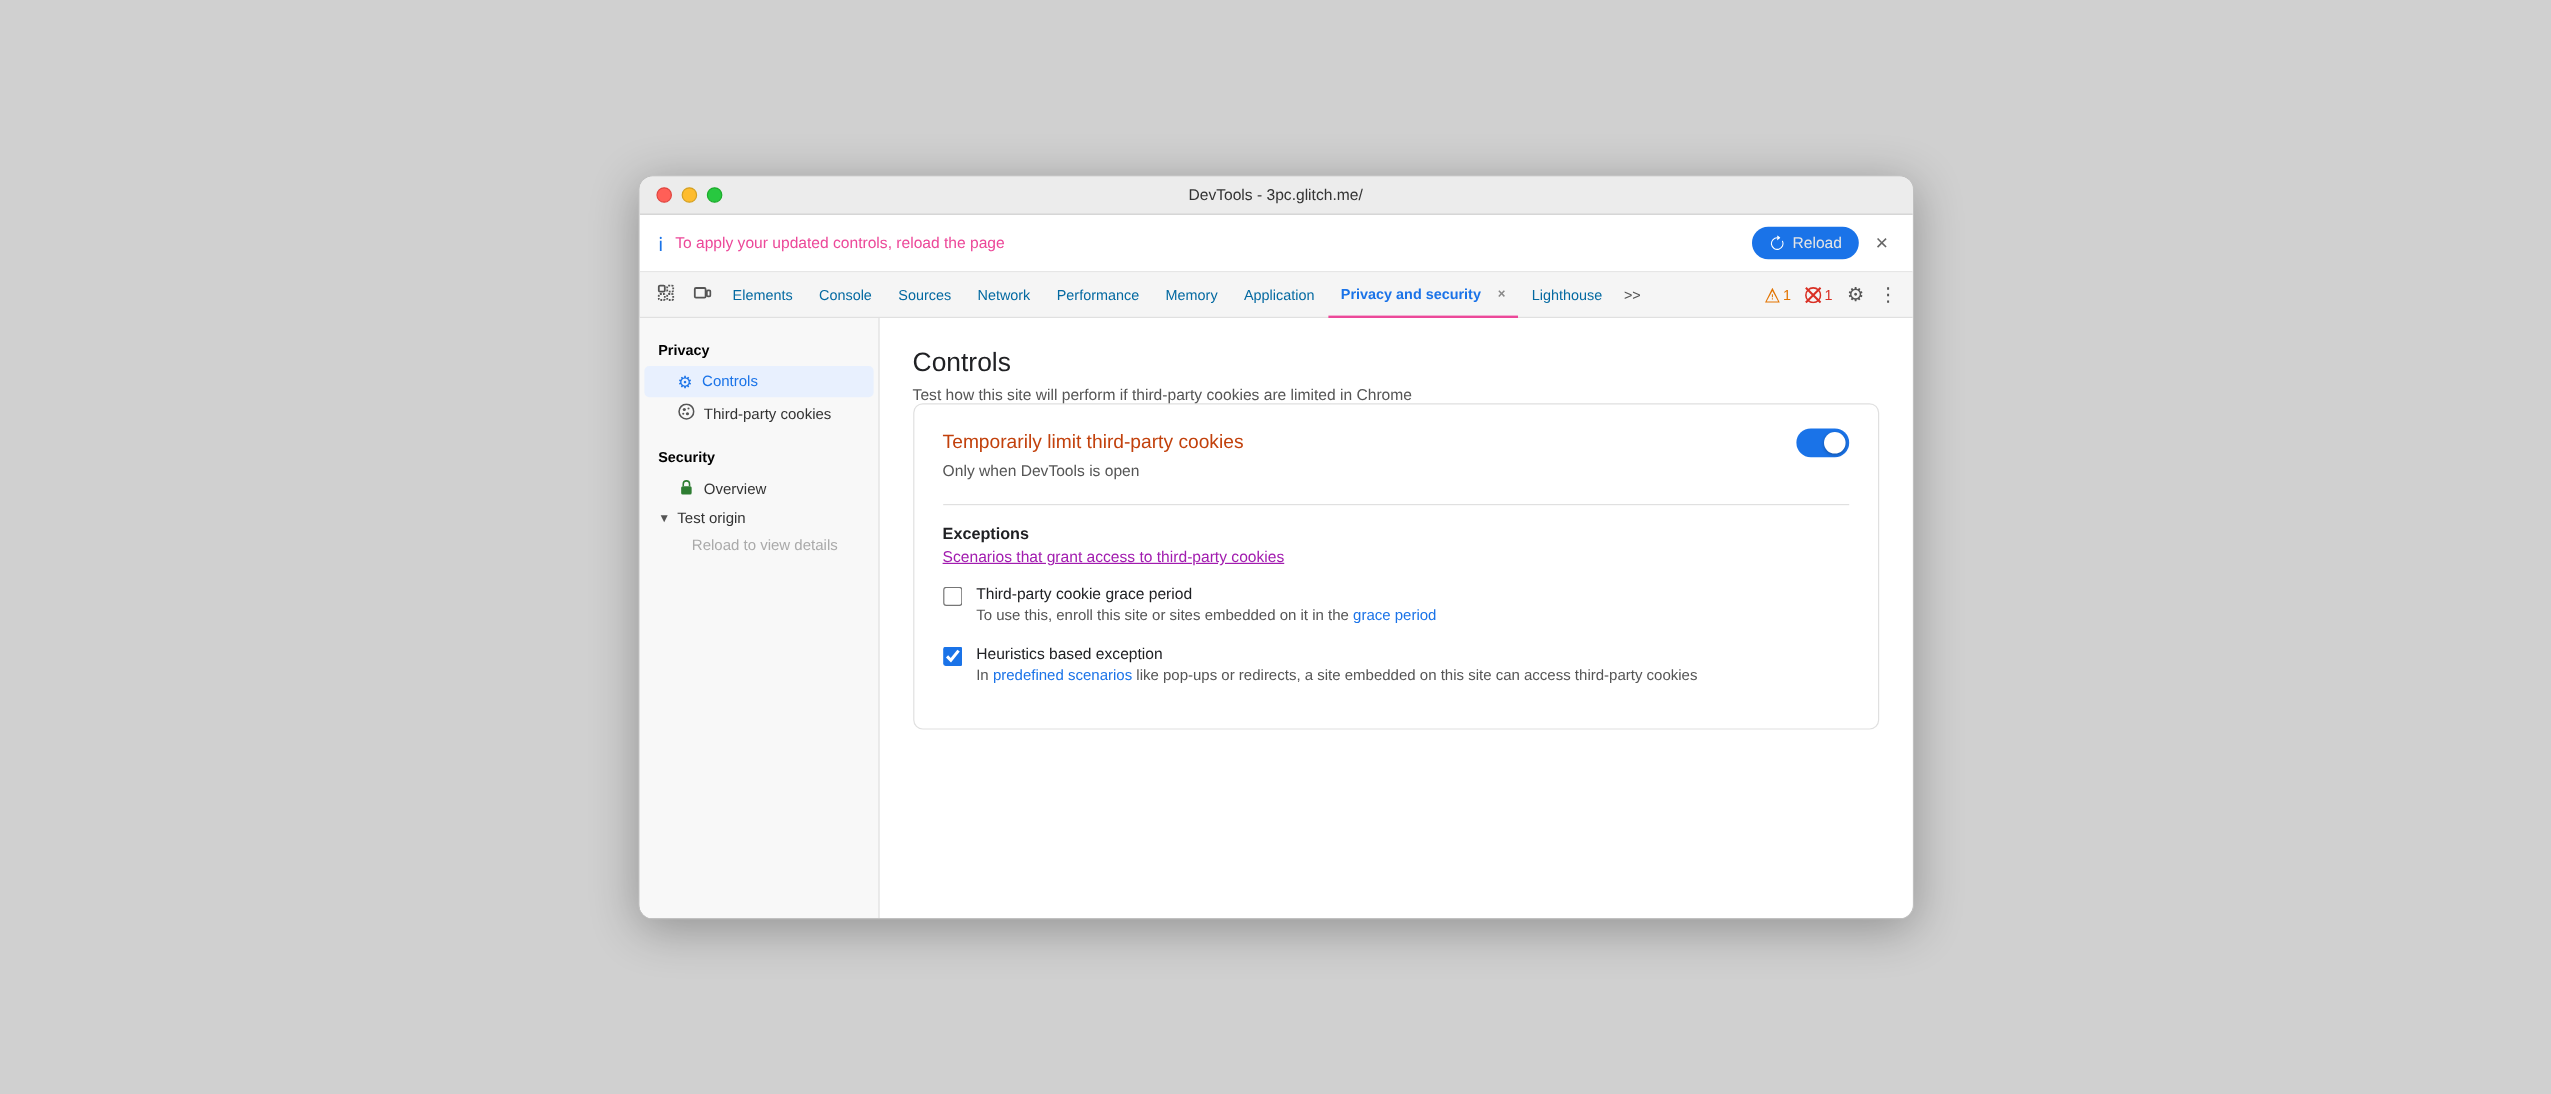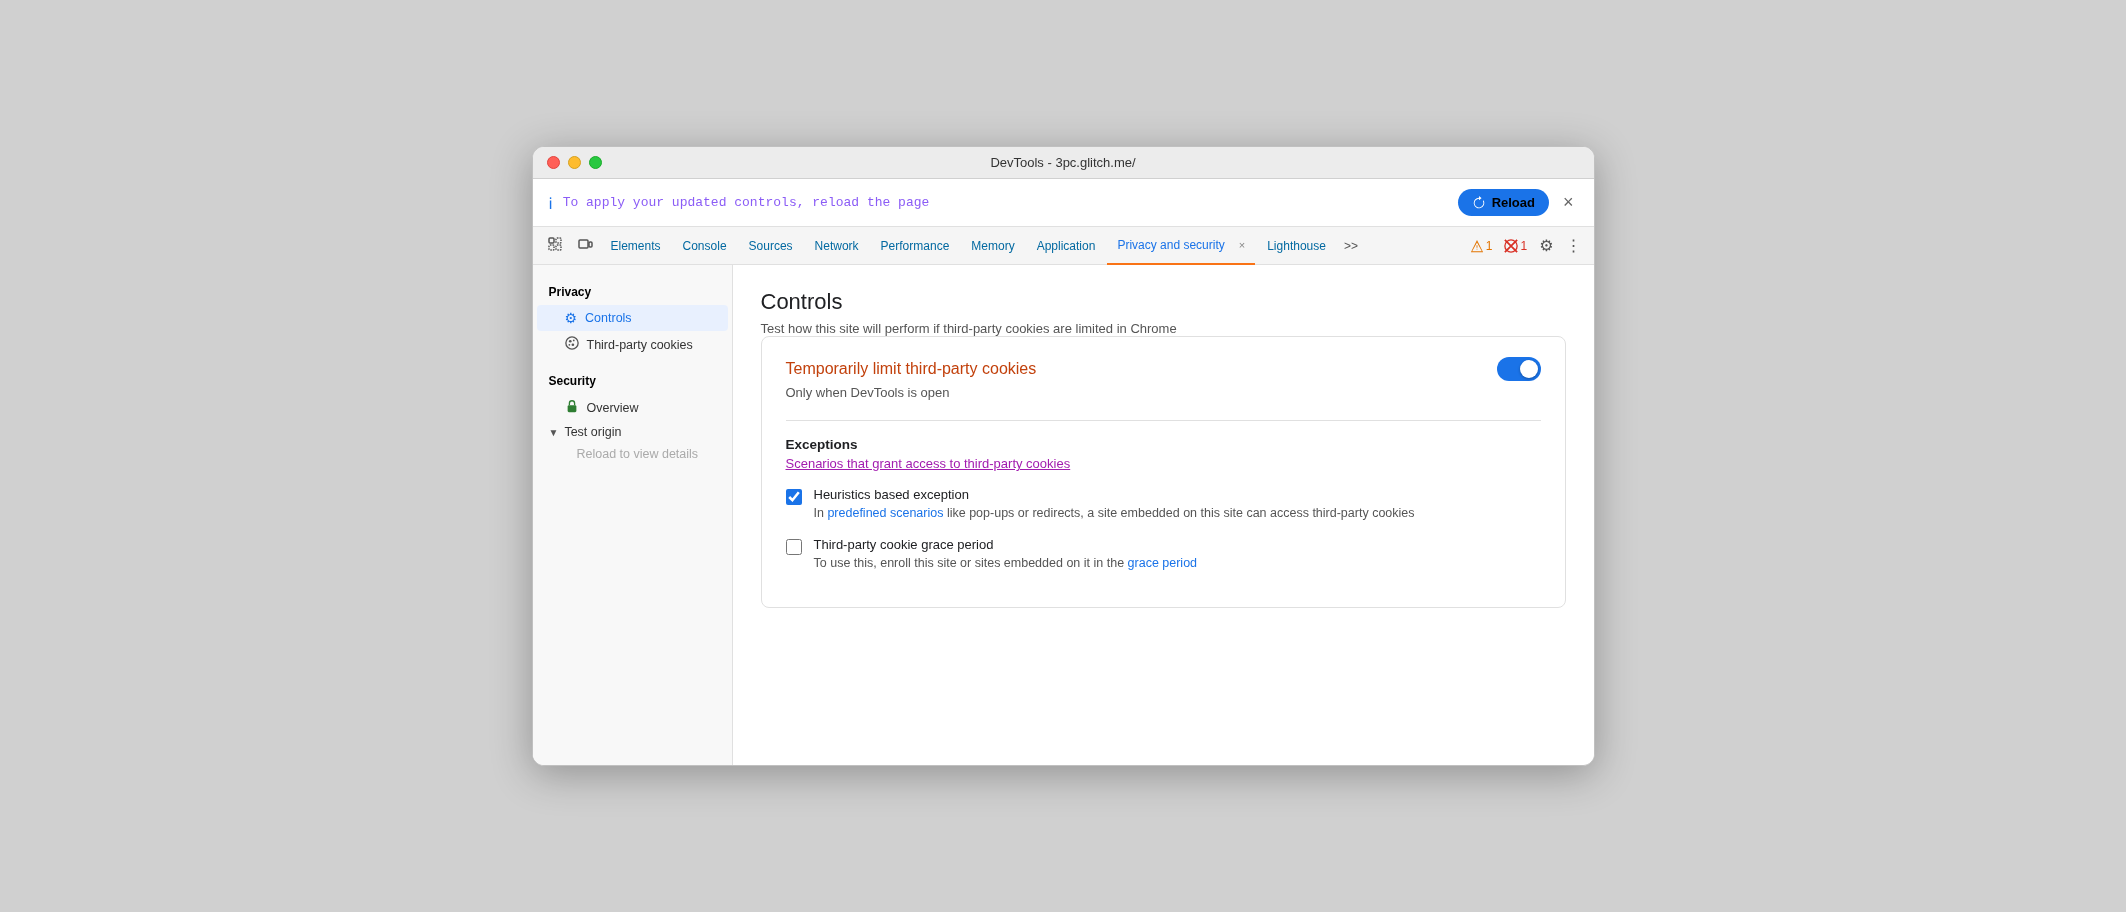--- a/index.html
+++ b/index.html
@@ -60,36 +60,34 @@
       align-items: center;
       gap: 10px;
     }
     .banner-info-icon {
       color: #1a73e8;
       font-size: 16px;
       flex-shrink: 0;
     }
     .banner-text {
       font-size: 13px;
-      color: #8b5cf6;
+      color: #ec4899;
       flex: 1;
-      font-family: Liberation Mono, monospace;
     }
     .reload-btn {
       background: #1a73e8;
-      color: #000000;
+      color: #e5e5e5;
       border: none;
       border-radius: 16px;
       padding: 6px 14px;
       font-size: 13px;
       cursor: pointer;
       display: flex;
       align-items: center;
       gap: 6px;
-      font-weight: bold;
     }
     .reload-btn .reload-icon {
       display: inline-block;
       width: 14px;
       height: 14px;
     }
     .close-btn {
       margin-left: auto;
       background: none;
       border: none;
@@ -124,22 +122,22 @@
       border: none;
       background: none;
       white-space: nowrap;
       height: 38px;
       display: flex;
       align-items: center;
       gap: 4px;
     }
     .tab.active {
       color: #1a73e8;
-      border-bottom: 2px solid #f97316;
-      font-weight: 400;
+      border-bottom: 2px solid #ec4899;
+      font-weight: 700;
       gap: 12px;
     }
     .tab .close-tab {
       font-size: 11px;
       color: #888;
       margin-left: 2px;
     }
     .tab-more {
       font-size: 12px;
       color: #555;
@@ -487,35 +485,35 @@
           <span class="card-title">Temporarily limit third-party cookies</span>
           <div class="toggle"></div>
         </div>
         <p class="card-desc">Only when DevTools is open</p>
 
         <div class="exceptions-section">
           <p class="exceptions-title">Exceptions</p>
           <p class="exceptions-desc">Scenarios that grant access to third-party cookies</p>
 
           <div class="exception-item">
+            <input type="checkbox" class="exception-checkbox" id="grace-period" style="">
+            <div class="exception-content">
+              <div class="exception-title">Third-party cookie grace period</div>
+              <div class="exception-desc">
+                <span>To use this, enroll this site or sites embedded on it in the </span><a href="#">grace period</a><span></span>
+              </div>
+            </div>
+          </div>
+
+          <div class="exception-item">
             <input type="checkbox" class="exception-checkbox" id="heuristics" checked="" style="">
             <div class="exception-content">
               <div class="exception-title">Heuristics based exception</div>
               <div class="exception-desc">
                 <span>In </span><a href="#">predefined scenarios</a><span> like pop-ups or redirects, a site embedded on this site can access third-party cookies</span>
               </div>
             </div>
           </div>
-
-          <div class="exception-item">
-            <input type="checkbox" class="exception-checkbox" id="grace-period" style="">
-            <div class="exception-content">
-              <div class="exception-title">Third-party cookie grace period</div>
-              <div class="exception-desc">
-                <span>To use this, enroll this site or sites embedded on it in the </span><a href="#">grace period</a><span></span>
-              </div>
-            </div>
-          </div>
         </div>
       </div>
     </div>
   </div>
 </div>
 
 </body></html>

